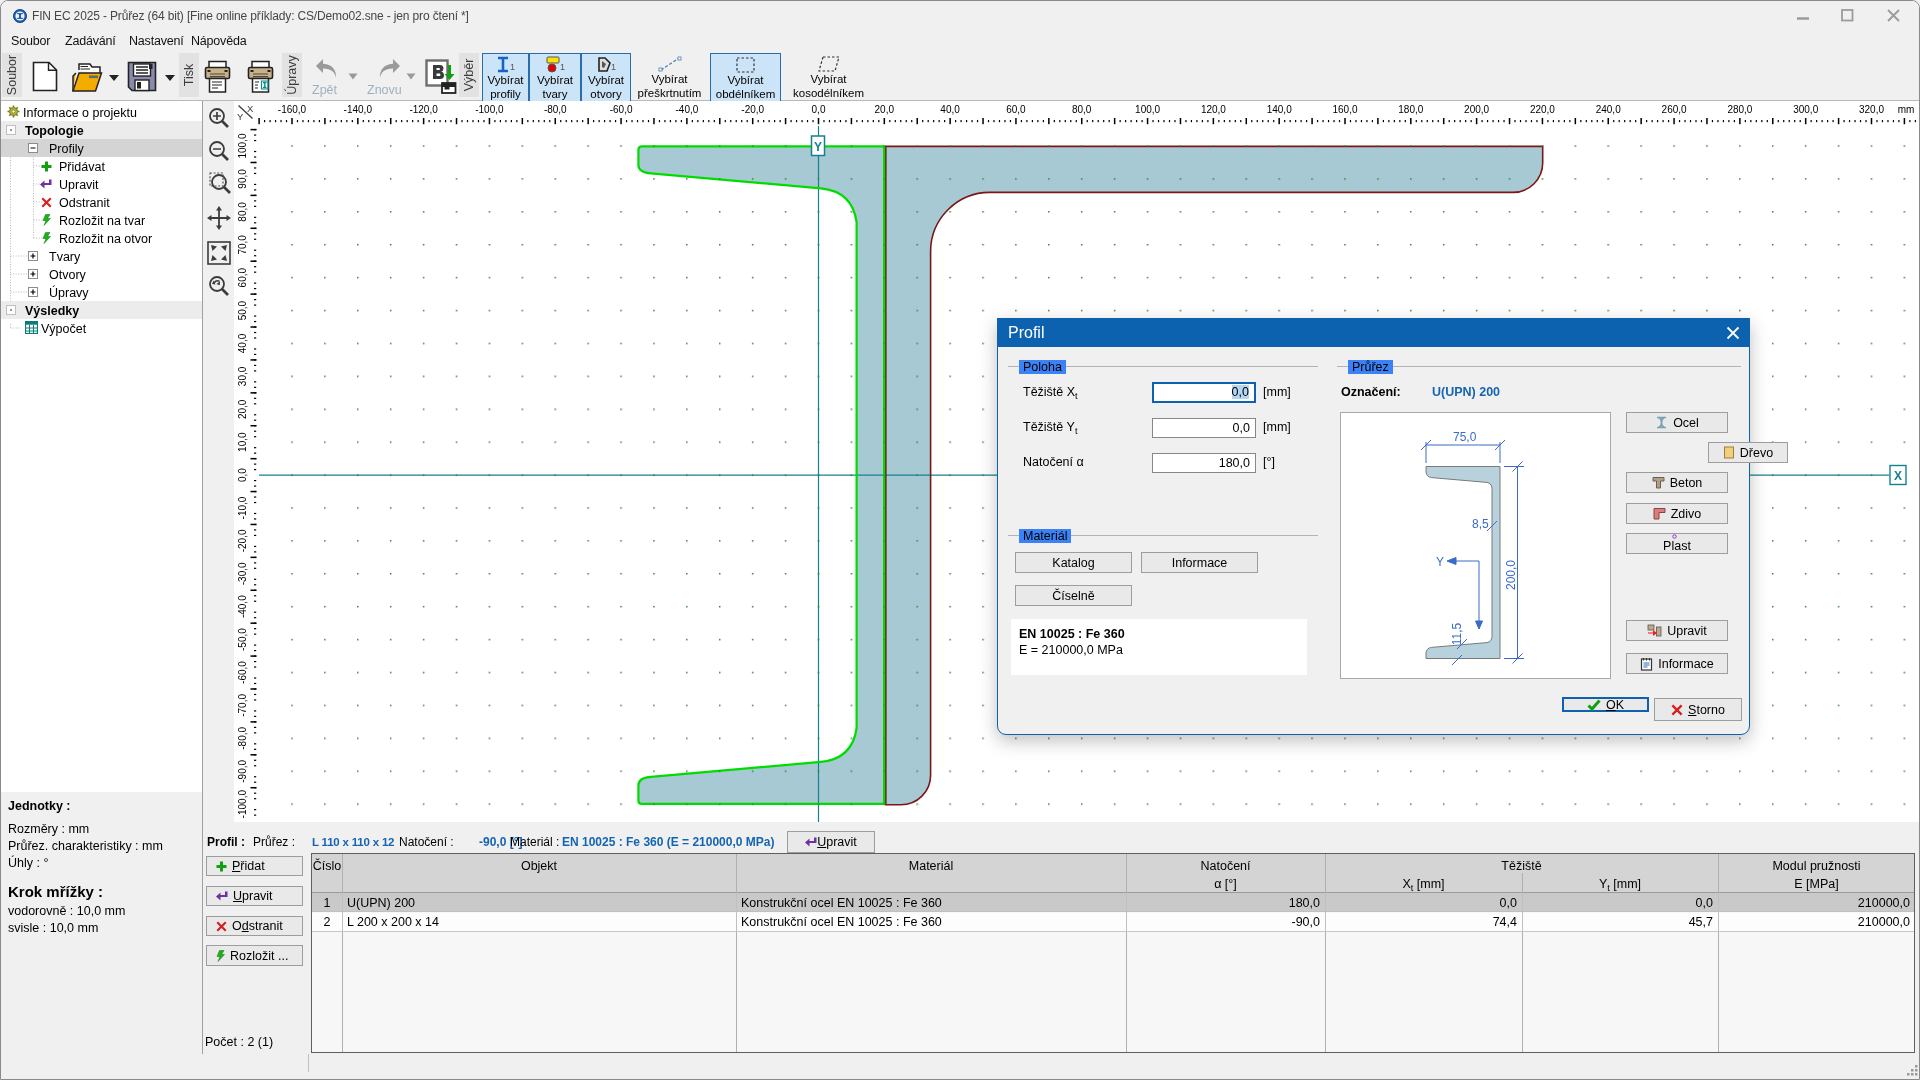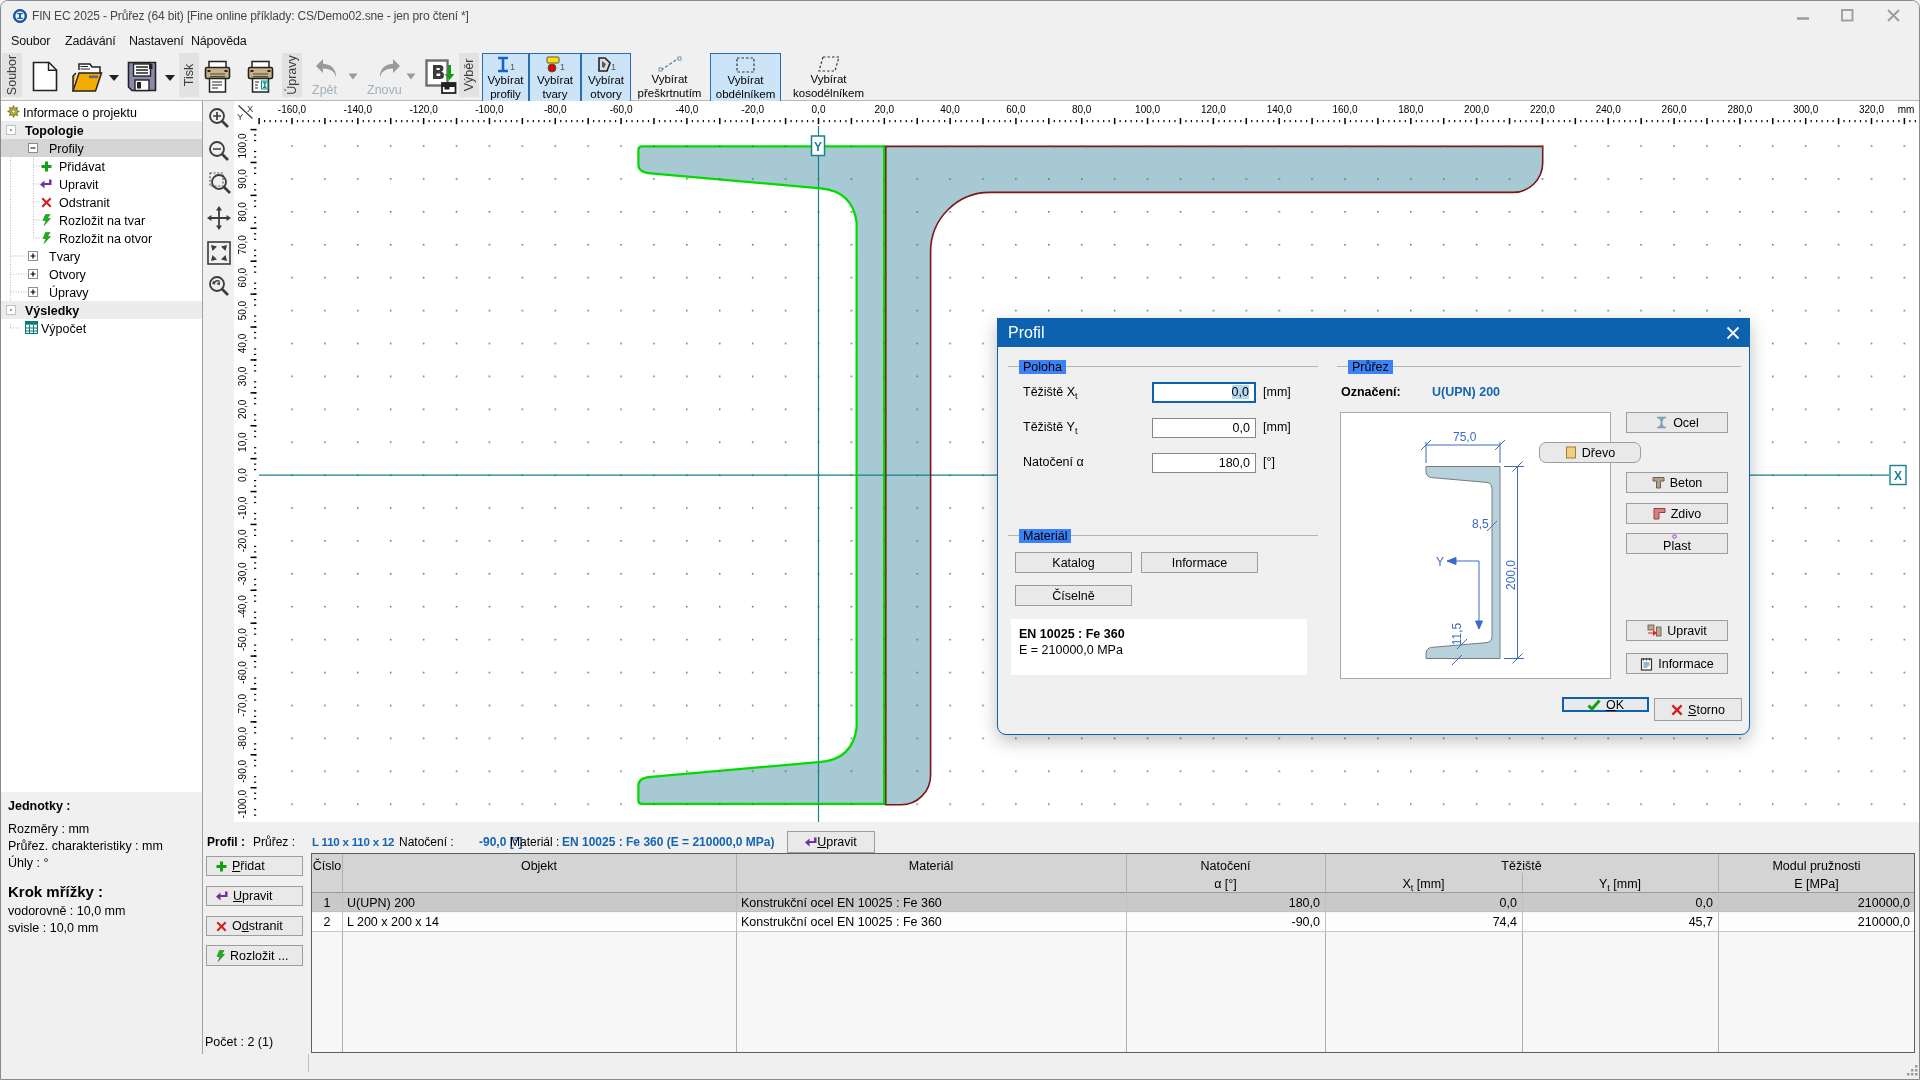--- a/index.html
+++ b/index.html
@@ -985,21 +985,21 @@
   <text x="120" y="221" text-anchor="middle" transform="rotate(-90 120 221)">11,5</text>
  </g>
 </g>
     </svg>
 <div class="btn" style="left:1625px;top:411px;width:102px;height:21px;">
       <svg width="13" height="13" viewBox="0 0 13 13">
         <path d="M2 1.5 H11 M2 11.5 H11 M4 1.5 Q6.5 3 6.5 6.5 Q6.5 10 4 11.5 M9 1.5 Q6.5 3 6.5 6.5 Q6.5 10 9 11.5" stroke="#7aa0b4" stroke-width="1.6" fill="none"></path>
       </svg>
       <span>Ocel</span>
     </div>
-<div class="btn" style="left:1538px;top:441px;width:102px;height:21px;border-radius:7px;">
+<div class="btn" style="left:1707px;top:441px;width:80px;height:21px;">
       <svg width="12" height="13" viewBox="0 0 12 13">
         <rect x="1.5" y="1" width="9" height="11" fill="#f0d080" stroke="#a08030" stroke-width="1"></rect>
       </svg>
       <span>Dřevo</span>
     </div>
 <div class="btn" style="left:1625px;top:471px;width:102px;height:21px;">
       <svg width="13" height="13" viewBox="0 0 13 13">
         <path d="M1 1.5 H12 V5 H8.5 V12 H4.5 V5 H1 Z" fill="#b0a088" stroke="#6a6050" stroke-width="1"></path>
       </svg>
       <span>Beton</span>

